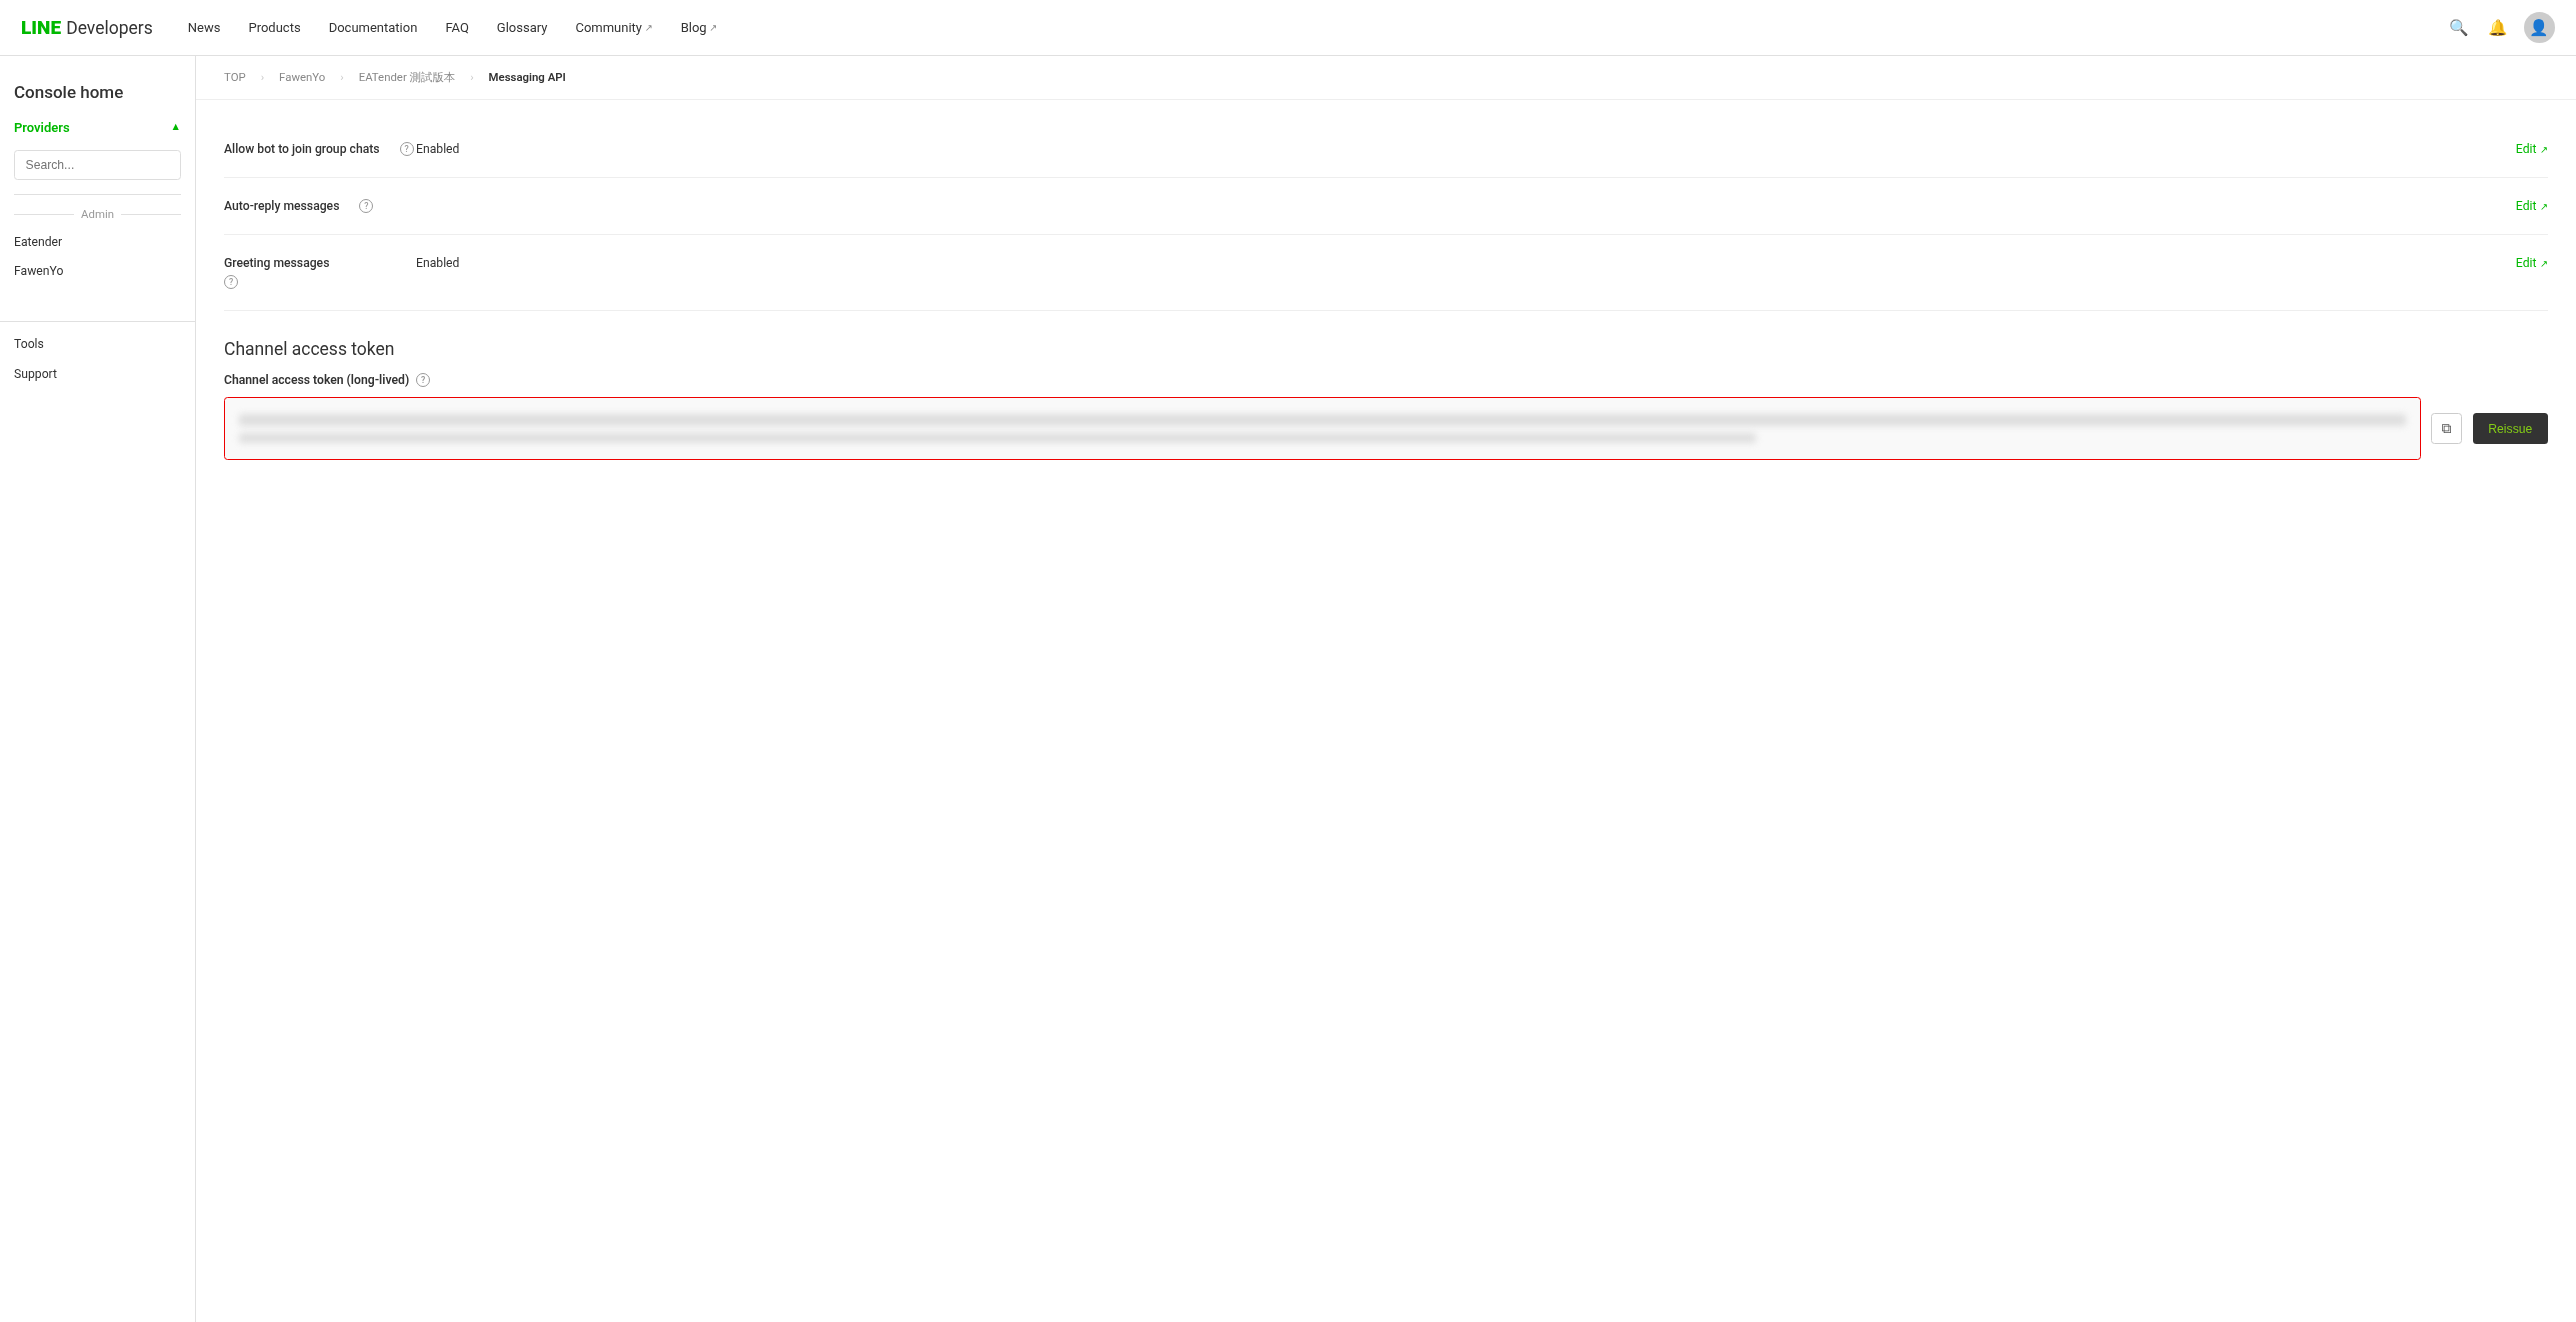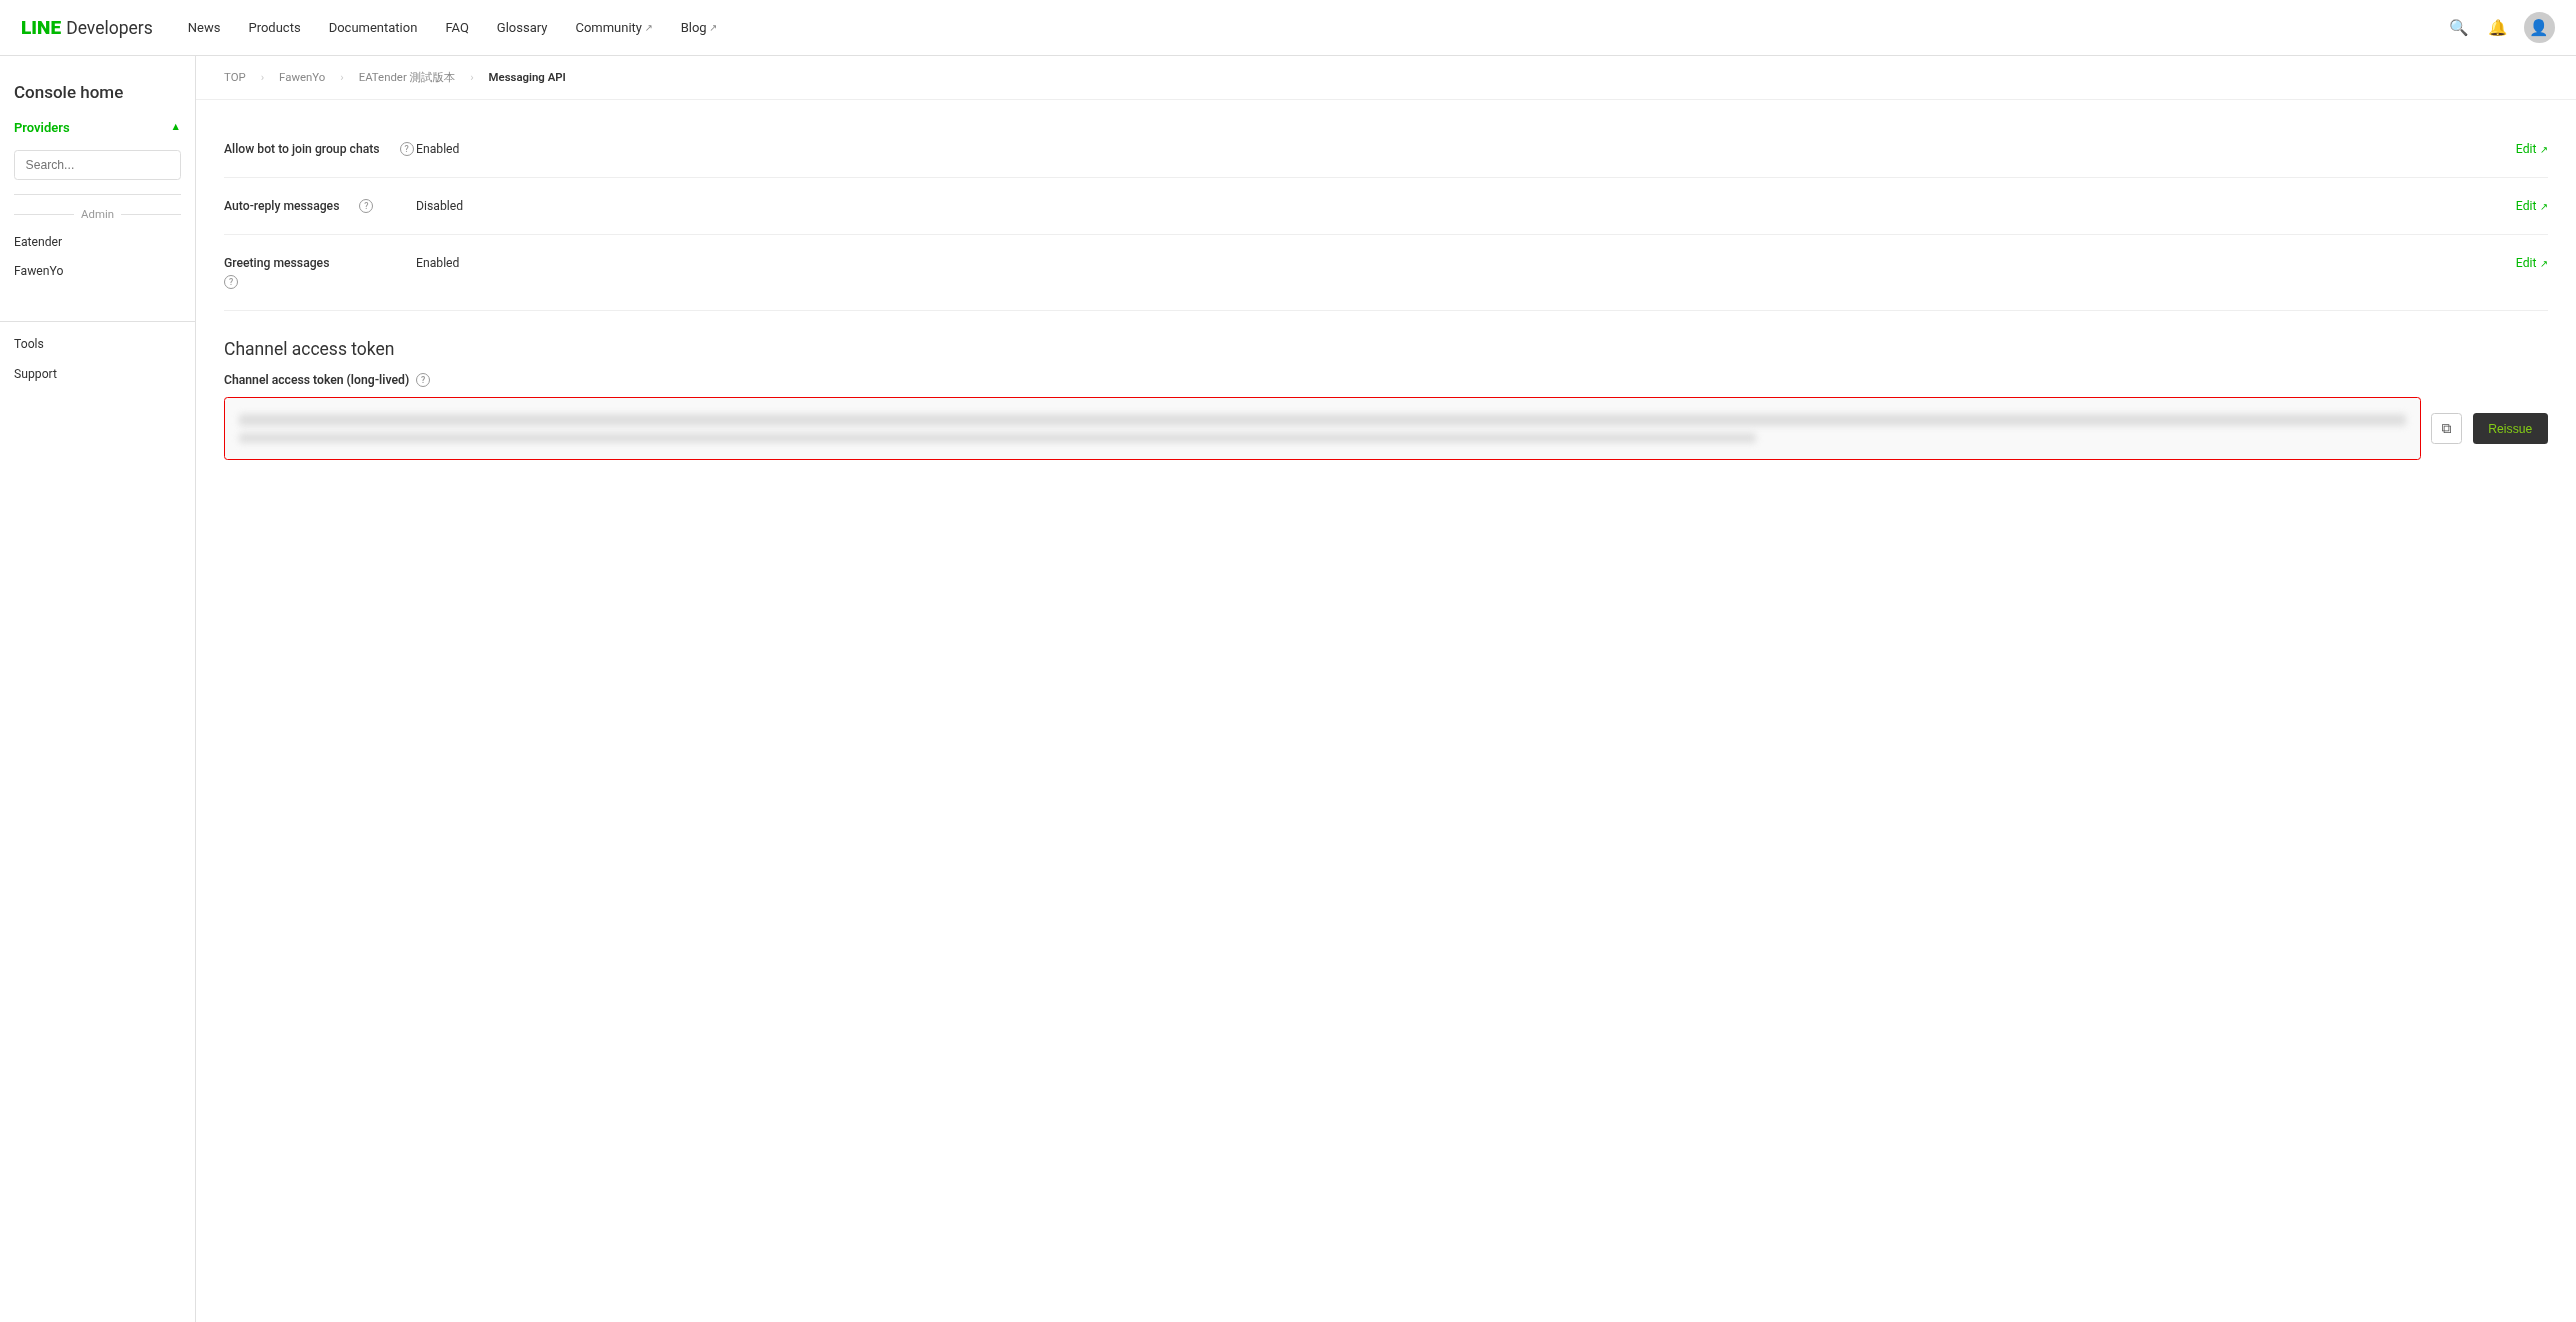--- a/index.html
+++ b/index.html
@@ -400,21 +400,20 @@
         </div>
       </div>
 
       <div class="setting-row">
         <div class="setting-label">
           <div class="setting-label-help">
             <span>Auto-reply messages</span>
             <span class="help-icon">?</span>
           </div>
         </div>
-        <div class="setting-value">Disabled</div>
         <div class="setting-action">
           <a class="edit-link" href="#">
             <span>Edit</span>
             <span style="font-size:9.6px;">↗</span>
           </a>
         </div>
       </div>
 
       <div class="setting-row">
         <div class="setting-label">

